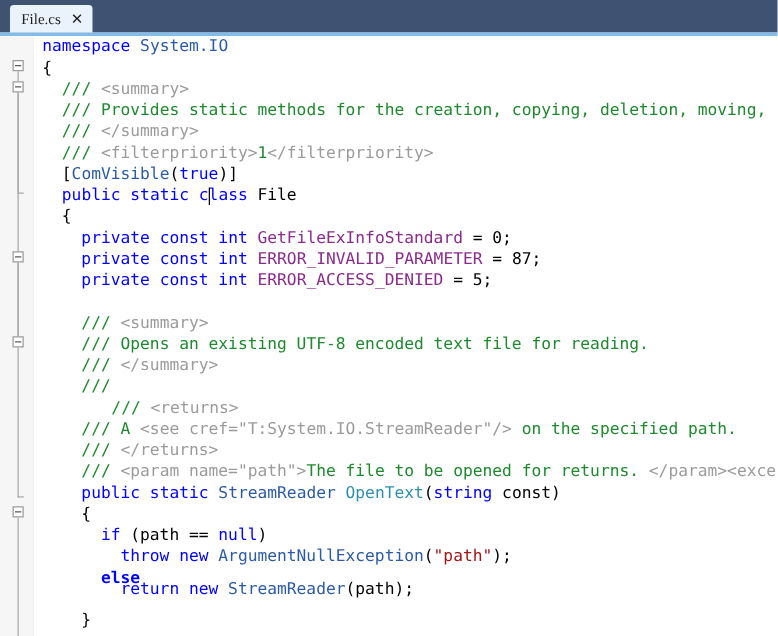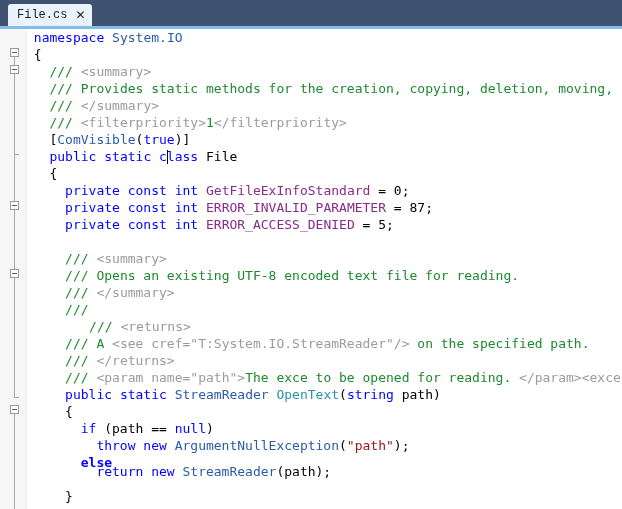--- a/index.html
+++ b/index.html
@@ -34,21 +34,21 @@
     height: 22px;
     background: #eaf3fb;
     border-top-left-radius: 3px;
     border-top-right-radius: 3px;
     display: flex;
     align-items: center;
     padding: 0 7px 0 9px;
     box-sizing: border-box;
   }
   .tab-label {
-    font-family: Liberation Mono, monospace;
+    font-family: Liberation Serif, serif;
     font-size: 12px;
     color: #1e1e1e;
     white-space: nowrap;
   }
   .tab-close {
     font-family: "Liberation Sans", sans-serif;
     font-size: 12px;
     color: #1e1e1e;
     margin-left: 8px;
     line-height: 1;
@@ -185,22 +185,22 @@
       <div class="line" style="top: 170px; left: 39.1px;"><span class="kw">private</span><span class="punc"> </span><span class="kw">const</span><span class="punc"> </span><span class="kw">int</span><span class="punc"> </span><span class="ident">ERROR_INVALID_PARAMETER</span><span class="punc"> = </span><span class="num">87</span><span class="punc">;</span></div>
       <div class="line" style="top: 187px; left: 39.1px;"><span class="kw">private</span><span class="punc"> </span><span class="kw">const</span><span class="punc"> </span><span class="kw">int</span><span class="punc"> </span><span class="ident">ERROR_ACCESS_DENIED</span><span class="punc"> = </span><span class="num">5</span><span class="punc">;</span></div>
       <div class="line" style="top: 204px; left: 0px;"></div>
       <div class="line" style="top: 221px; left: 39.1px;"><span class="cmt">/// </span><span class="xtag">&lt;summary&gt;</span></div>
       <div class="line" style="top: 238px; left: 39.1px;"><span class="cmt">/// Opens an existing UTF-8 encoded text file for reading.</span></div>
       <div class="line" style="top: 255px; left: 39.1px;"><span class="cmt">/// </span><span class="xtag">&lt;/summary&gt;</span></div>
       <div class="line" style="top: 272px; left: 39.1px;"><span class="cmt">///</span></div>
       <div class="line" style="top: 289px; left: 39.1px; margin-left: 24px;"><span class="cmt">/// </span><span class="xtag">&lt;returns&gt;</span></div>
       <div class="line" style="top: 306px; left: 39.1px;"><span class="cmt">/// A </span><span class="xtag">&lt;see cref="T:System.IO.StreamReader"/&gt;</span><span class="cmt"> on the specified path.</span></div>
       <div class="line" style="top: 323px; left: 39.1px;"><span class="cmt">/// </span><span class="xtag">&lt;/returns&gt;</span></div>
-      <div class="line" style="top: 340px; left: 39.1px;"><span class="cmt">/// </span><span class="xtag">&lt;param name="path"&gt;</span><span class="cmt">The exce to be opened for reading. </span><span class="xtag">&lt;/param&gt;&lt;exce</span></div>
-      <div class="line" style="top: 357px; left: 39.1px;"><span class="kw">public</span><span class="punc"> </span><span class="kw">static</span><span class="punc"> </span><span class="typ">StreamReader</span><span class="punc"> </span><span class="meth">OpenText</span><span class="punc">(</span><span class="kw">string</span><span class="punc"> path)</span></div>
+      <div class="line" style="top: 340px; left: 39.1px;"><span class="cmt">/// </span><span class="xtag">&lt;param name="path"&gt;</span><span class="cmt">The file to be opened for returns. </span><span class="xtag">&lt;/param&gt;&lt;exce</span></div>
+      <div class="line" style="top: 357px; left: 39.1px;"><span class="kw">public</span><span class="punc"> </span><span class="kw">static</span><span class="punc"> </span><span class="typ">StreamReader</span><span class="punc"> </span><span class="meth">OpenText</span><span class="punc">(</span><span class="kw">string</span><span class="punc"> const)</span></div>
       <div class="line" style="top: 374px; left: 39.1px;"><span class="punc">{</span></div>
       <div class="line" style="top: 391px; left: 54.74px;"><span class="kw">if</span><span class="punc"> (path == </span><span class="kw">null</span><span class="punc">)</span></div>
       <div class="line" style="top: 408px; left: 70.38px;"><span class="kw">throw</span><span class="punc"> </span><span class="kw">new</span><span class="punc"> </span><span class="typ">ArgumentNullException</span><span class="punc">(</span><span class="str">"path"</span><span class="punc">);</span></div>
       <div class="line" style="top: 425px; left: 54.74px; font-weight: bold;"><span class="kw">else</span></div>
       <div class="line" style="top: 434px; left: 70.38px;"><span class="kw">return</span><span class="punc"> </span><span class="kw">new</span><span class="punc"> </span><span class="typ">StreamReader</span><span class="punc">(path);</span></div>
       <div class="line" style="top: 459px; left: 39.1px;"><span class="punc">}</span></div>
     </div>
   <div id="caret" style="left: 166.76px; top: 121px;"></div>
 </div>
 

